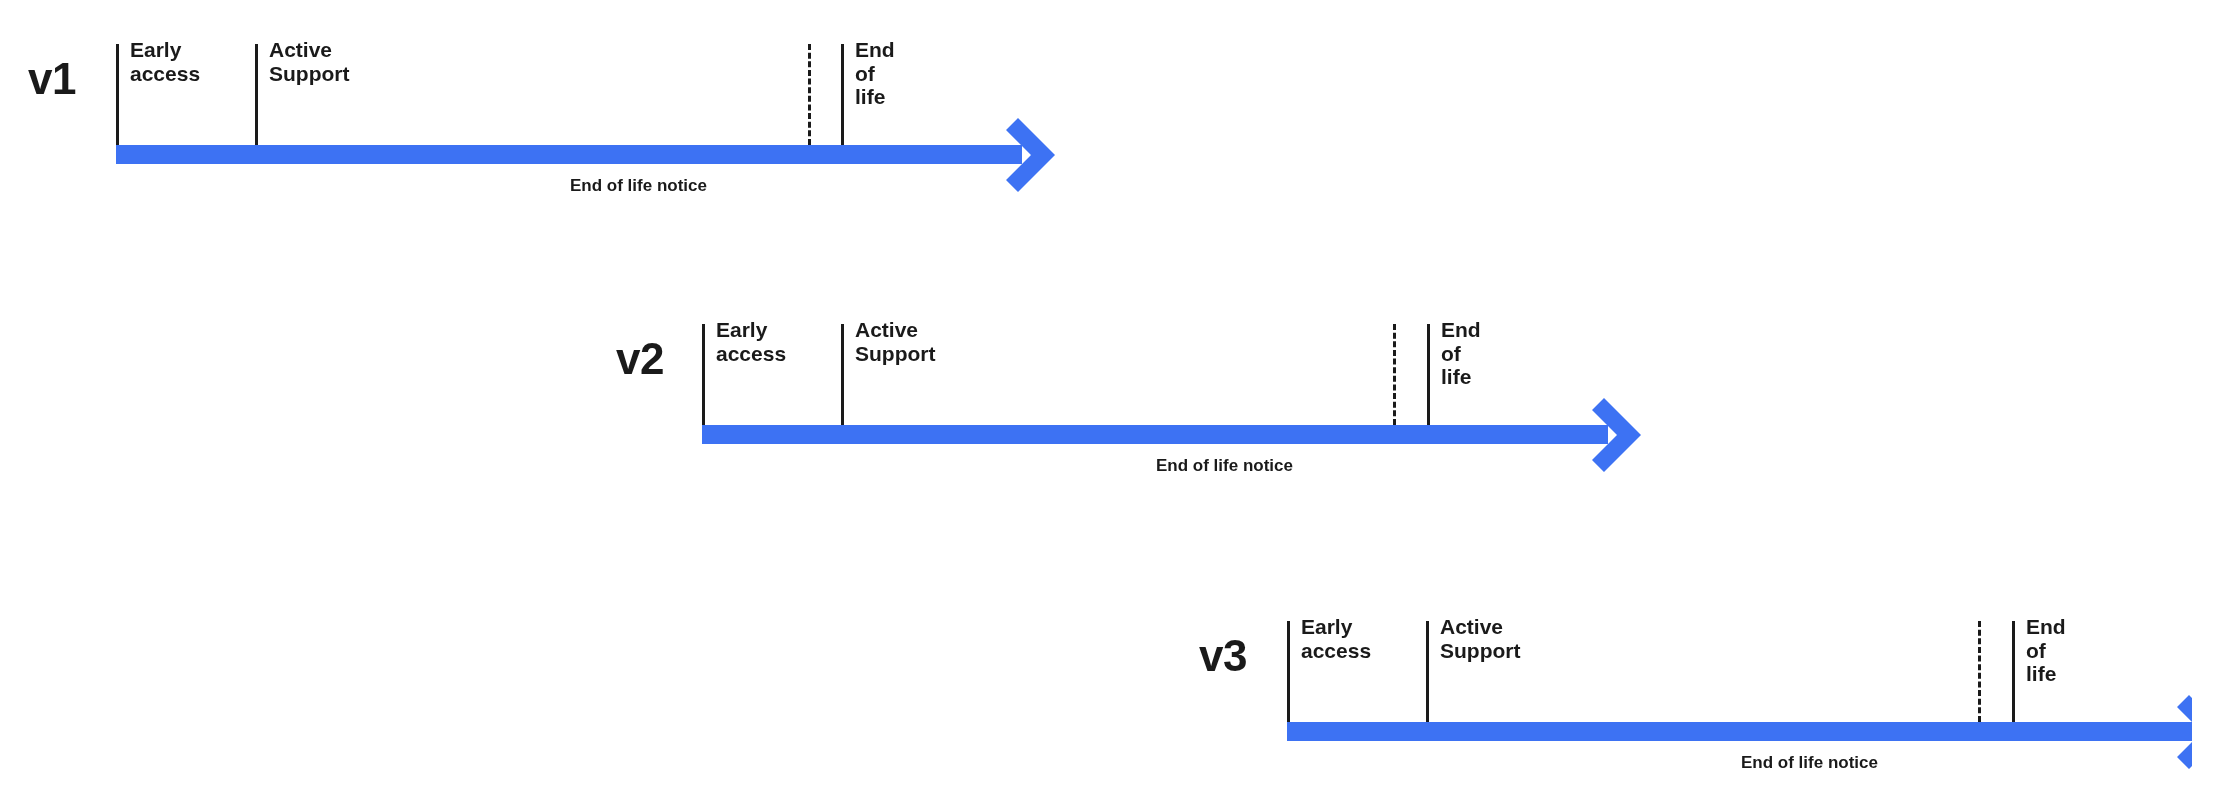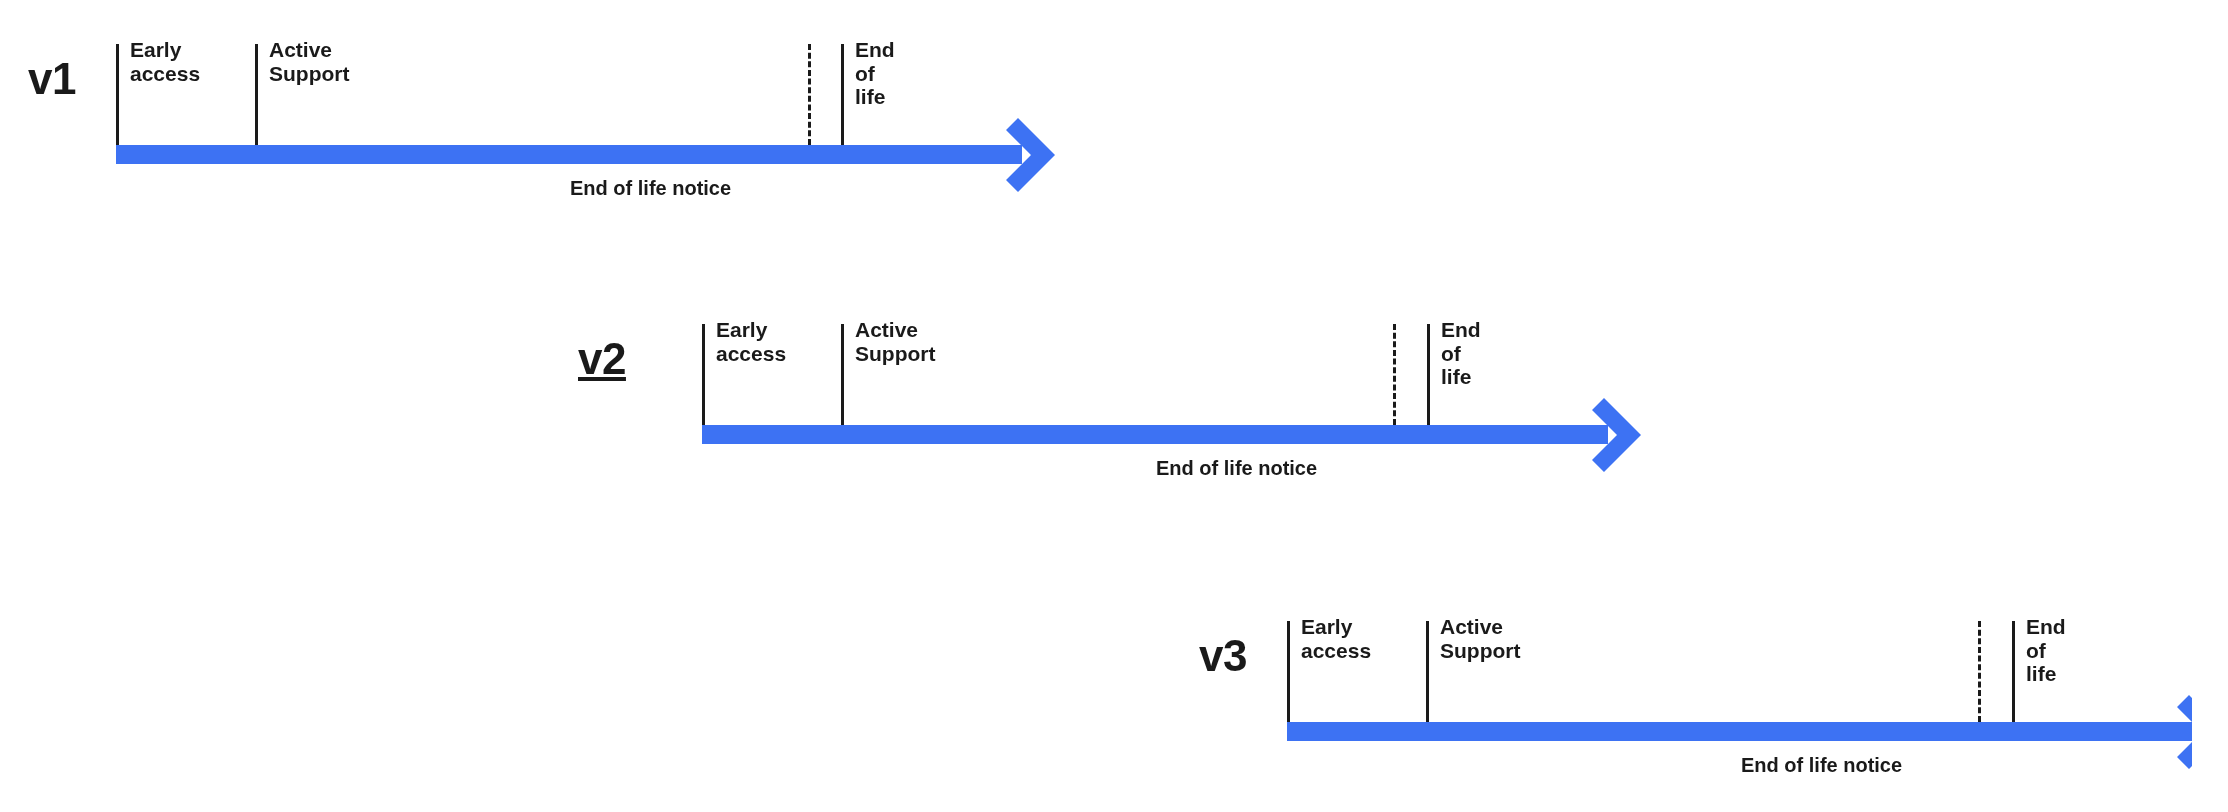--- a/index.html
+++ b/index.html
@@ -74,21 +74,21 @@
   }
   .arrow-head svg {
     display: block;
     width: 100%;
     height: 100%;
   }
 
   
   .notice-label {
     position: absolute;
-    font-size: 20px;
+    font-size: 17px;
     font-weight: 700;
     color: #1a1a1a;
     line-height: 1.1;
     white-space: nowrap;
   }
 </style>
 </head>
 <body>
 
 <div id="canvas" style="background: rgb(255, 255, 255);">
@@ -104,21 +104,21 @@
       <div class="phase-label" style="left: 855px; top: 38px;">End of life</div>
       <div class="arrow-shaft" style="left: 116px; top: 145px; width: 906px; background: rgb(61, 114, 243);"></div>
       <div class="arrow-head" style="left: 1006px; top: 117.5px;">
         <svg viewBox="0 0 64 74" xmlns="http://www.w3.org/2000/svg" aria-hidden="true">
           <path d="M12 0 L0 12 L25 37 L0 62 L12 74 L49 37 Z" fill="#3d72f3"></path>
         </svg>
       </div>
       <div class="notice-label" style="left: 570px; top: 177px;">End of life notice</div>
     </div>
     <div class="timeline-row">
-      <div class="version-label" style="left: 578px; top: 337px; text-decoration: underline;">v2</div>
+      <div class="version-label" style="left: 616px; top: 337px;">v2</div>
       <div class="phase-divider" style="left: 702px; top: 324px; height: 101px;"></div>
       <div class="phase-divider" style="left: 841px; top: 324px; height: 101px;"></div>
       <div class="phase-divider dashed" style="left: 1393px; top: 324px; height: 101px;"></div>
       <div class="phase-divider" style="left: 1427px; top: 324px; height: 101px;"></div>
       <div class="phase-label" style="left: 716px; top: 318px;">Early
 access</div>
       <div class="phase-label" style="left: 855px; top: 318px;">Active Support</div>
       <div class="phase-label" style="left: 1441px; top: 318px;">End of life</div>
       <div class="arrow-shaft" style="left: 702px; top: 425px; width: 906px; background: rgb(61, 114, 243);"></div>
       <div class="arrow-head" style="left: 1592px; top: 397.5px;">

